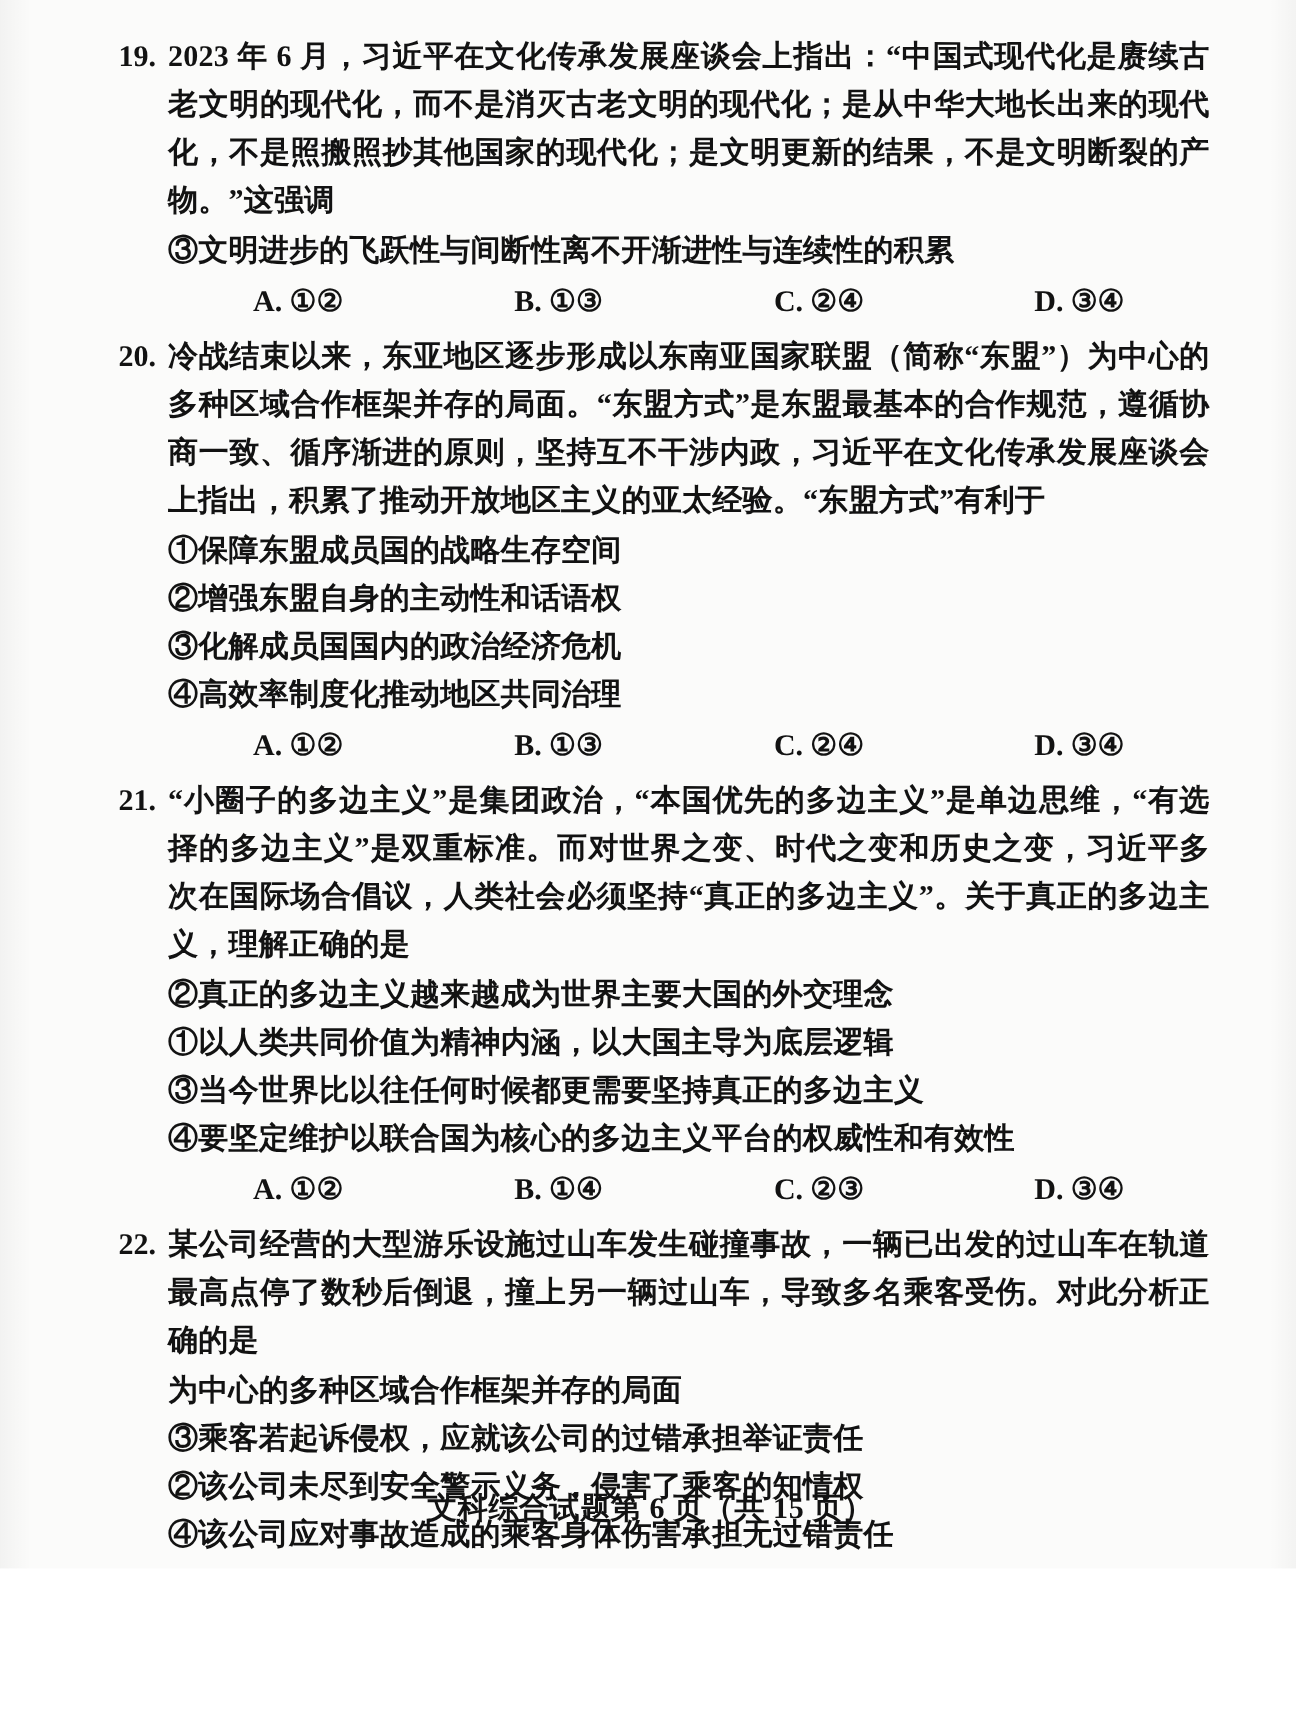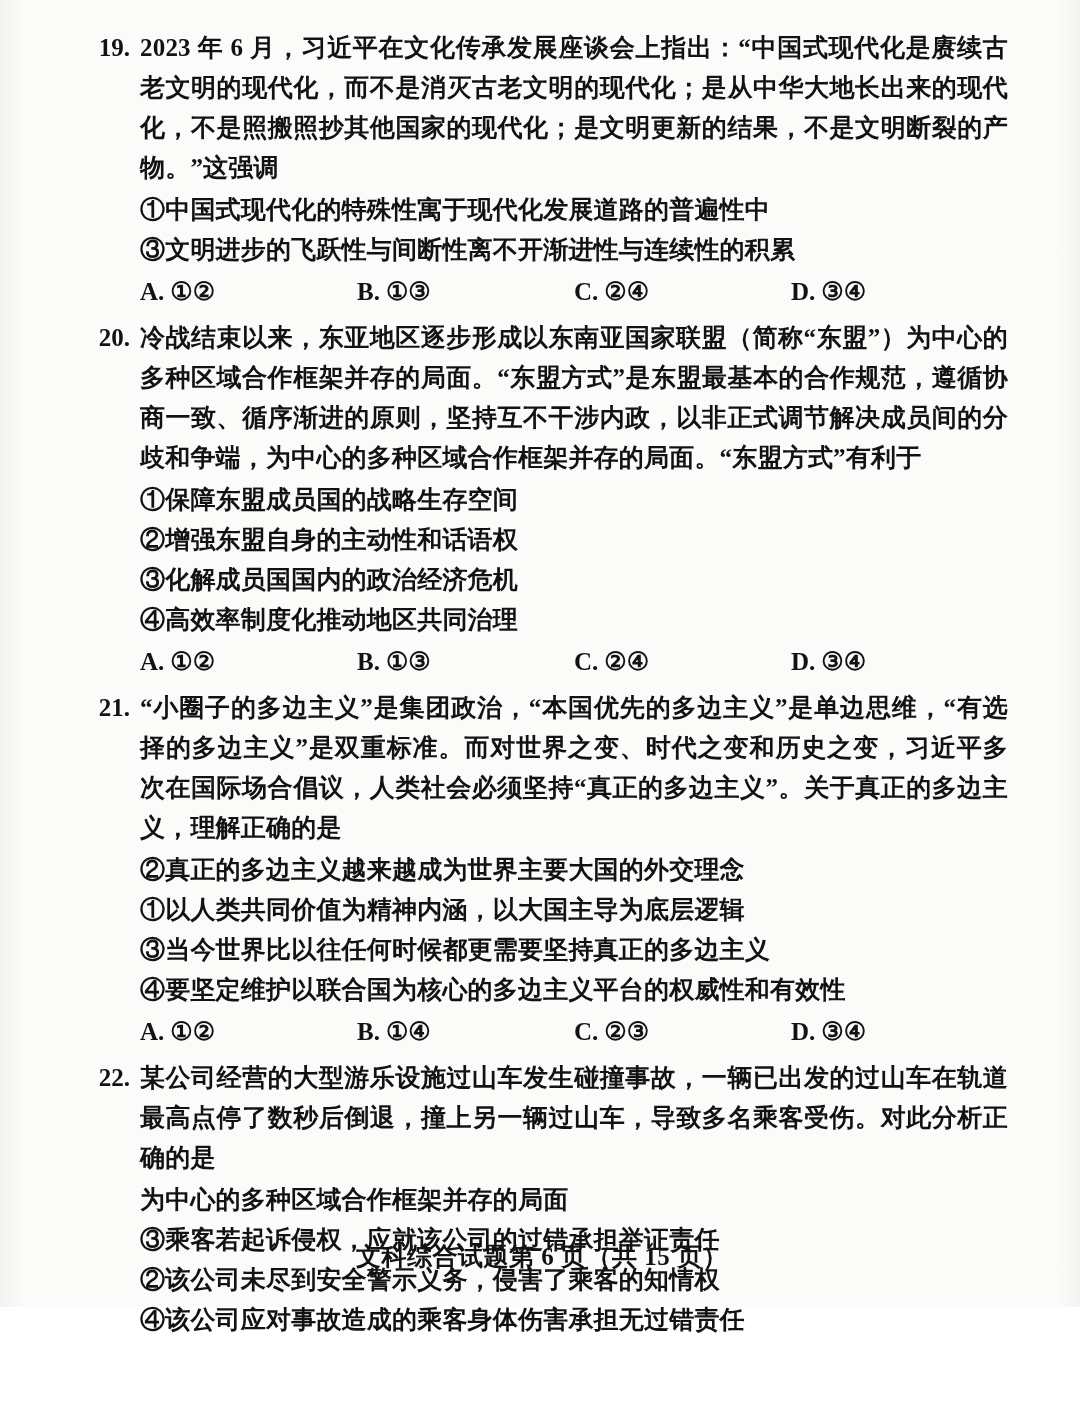--- a/index.html
+++ b/index.html
@@ -66,20 +66,21 @@
   .q-options {
     display: flex;
     margin-top: 2px;
     font-size: 25px;
     line-height: 40px;
     font-weight: 700;
   }
   .q-options .opt {
     width: 25%;
     white-space: nowrap;
+    text-align: center;
   }
   .q-options .opt .lbl {
     font-family: "Liberation Serif", serif;
     margin-right: 6px;
   }
   .footer {
     position: absolute;
     left: 4px;
     right: 0;
     bottom: 34px;
@@ -92,36 +93,35 @@
 </head>
 <body>
 
 <div class="page">
 
   <div class="question">
     <div class="q-num">19.</div>
     <div class="q-body">
       <div class="q-stem">2023 年 6 月，习近平在文化传承发展座谈会上指出：“中国式现代化是赓续古老文明的现代化，而不是消灭古老文明的现代化；是从中华大地长出来的现代化，不是照搬照抄其他国家的现代化；是文明更新的结果，不是文明断裂的产物。”这强调</div>
       <div class="q-items">
-        <div class="q-item">①中国式现代化的特殊性寓于现代化发展道路的普遍性中</div>
         <div class="q-item">③文明进步的飞跃性与间断性离不开渐进性与连续性的积累</div>
       </div>
       <div class="q-options">
         <div class="opt"><span class="lbl">A.</span><span>①②</span></div>
         <div class="opt"><span class="lbl">B.</span><span>①③</span></div>
         <div class="opt"><span class="lbl">C.</span><span>②④</span></div>
         <div class="opt"><span class="lbl">D.</span><span>③④</span></div>
       </div>
     </div>
   </div>
 
   <div class="question">
     <div class="q-num">20.</div>
     <div class="q-body">
-      <div class="q-stem">冷战结束以来，东亚地区逐步形成以东南亚国家联盟（简称“东盟”）为中心的多种区域合作框架并存的局面。“东盟方式”是东盟最基本的合作规范，遵循协商一致、循序渐进的原则，坚持互不干涉内政，以非正式调节解决成员间的分歧和争端，为中心的多种区域合作框架并存的局面。“东盟方式”有利于</div>
+      <div class="q-stem">冷战结束以来，东亚地区逐步形成以东南亚国家联盟（简称“东盟”）为中心的多种区域合作框架并存的局面。“东盟方式”是东盟最基本的合作规范，遵循协商一致、循序渐进的原则，坚持互不干涉内政，习近平在文化传承发展座谈会上指出，积累了推动开放地区主义的亚太经验。“东盟方式”有利于</div>
       <div class="q-items">
         <div class="q-item">①保障东盟成员国的战略生存空间</div>
         <div class="q-item">②增强东盟自身的主动性和话语权</div>
         <div class="q-item">③化解成员国国内的政治经济危机</div>
         <div class="q-item">④高效率制度化推动地区共同治理</div>
       </div>
       <div class="q-options">
         <div class="opt"><span class="lbl">A.</span><span>①②</span></div>
         <div class="opt"><span class="lbl">B.</span><span>①③</span></div>
         <div class="opt"><span class="lbl">C.</span><span>②④</span></div>

